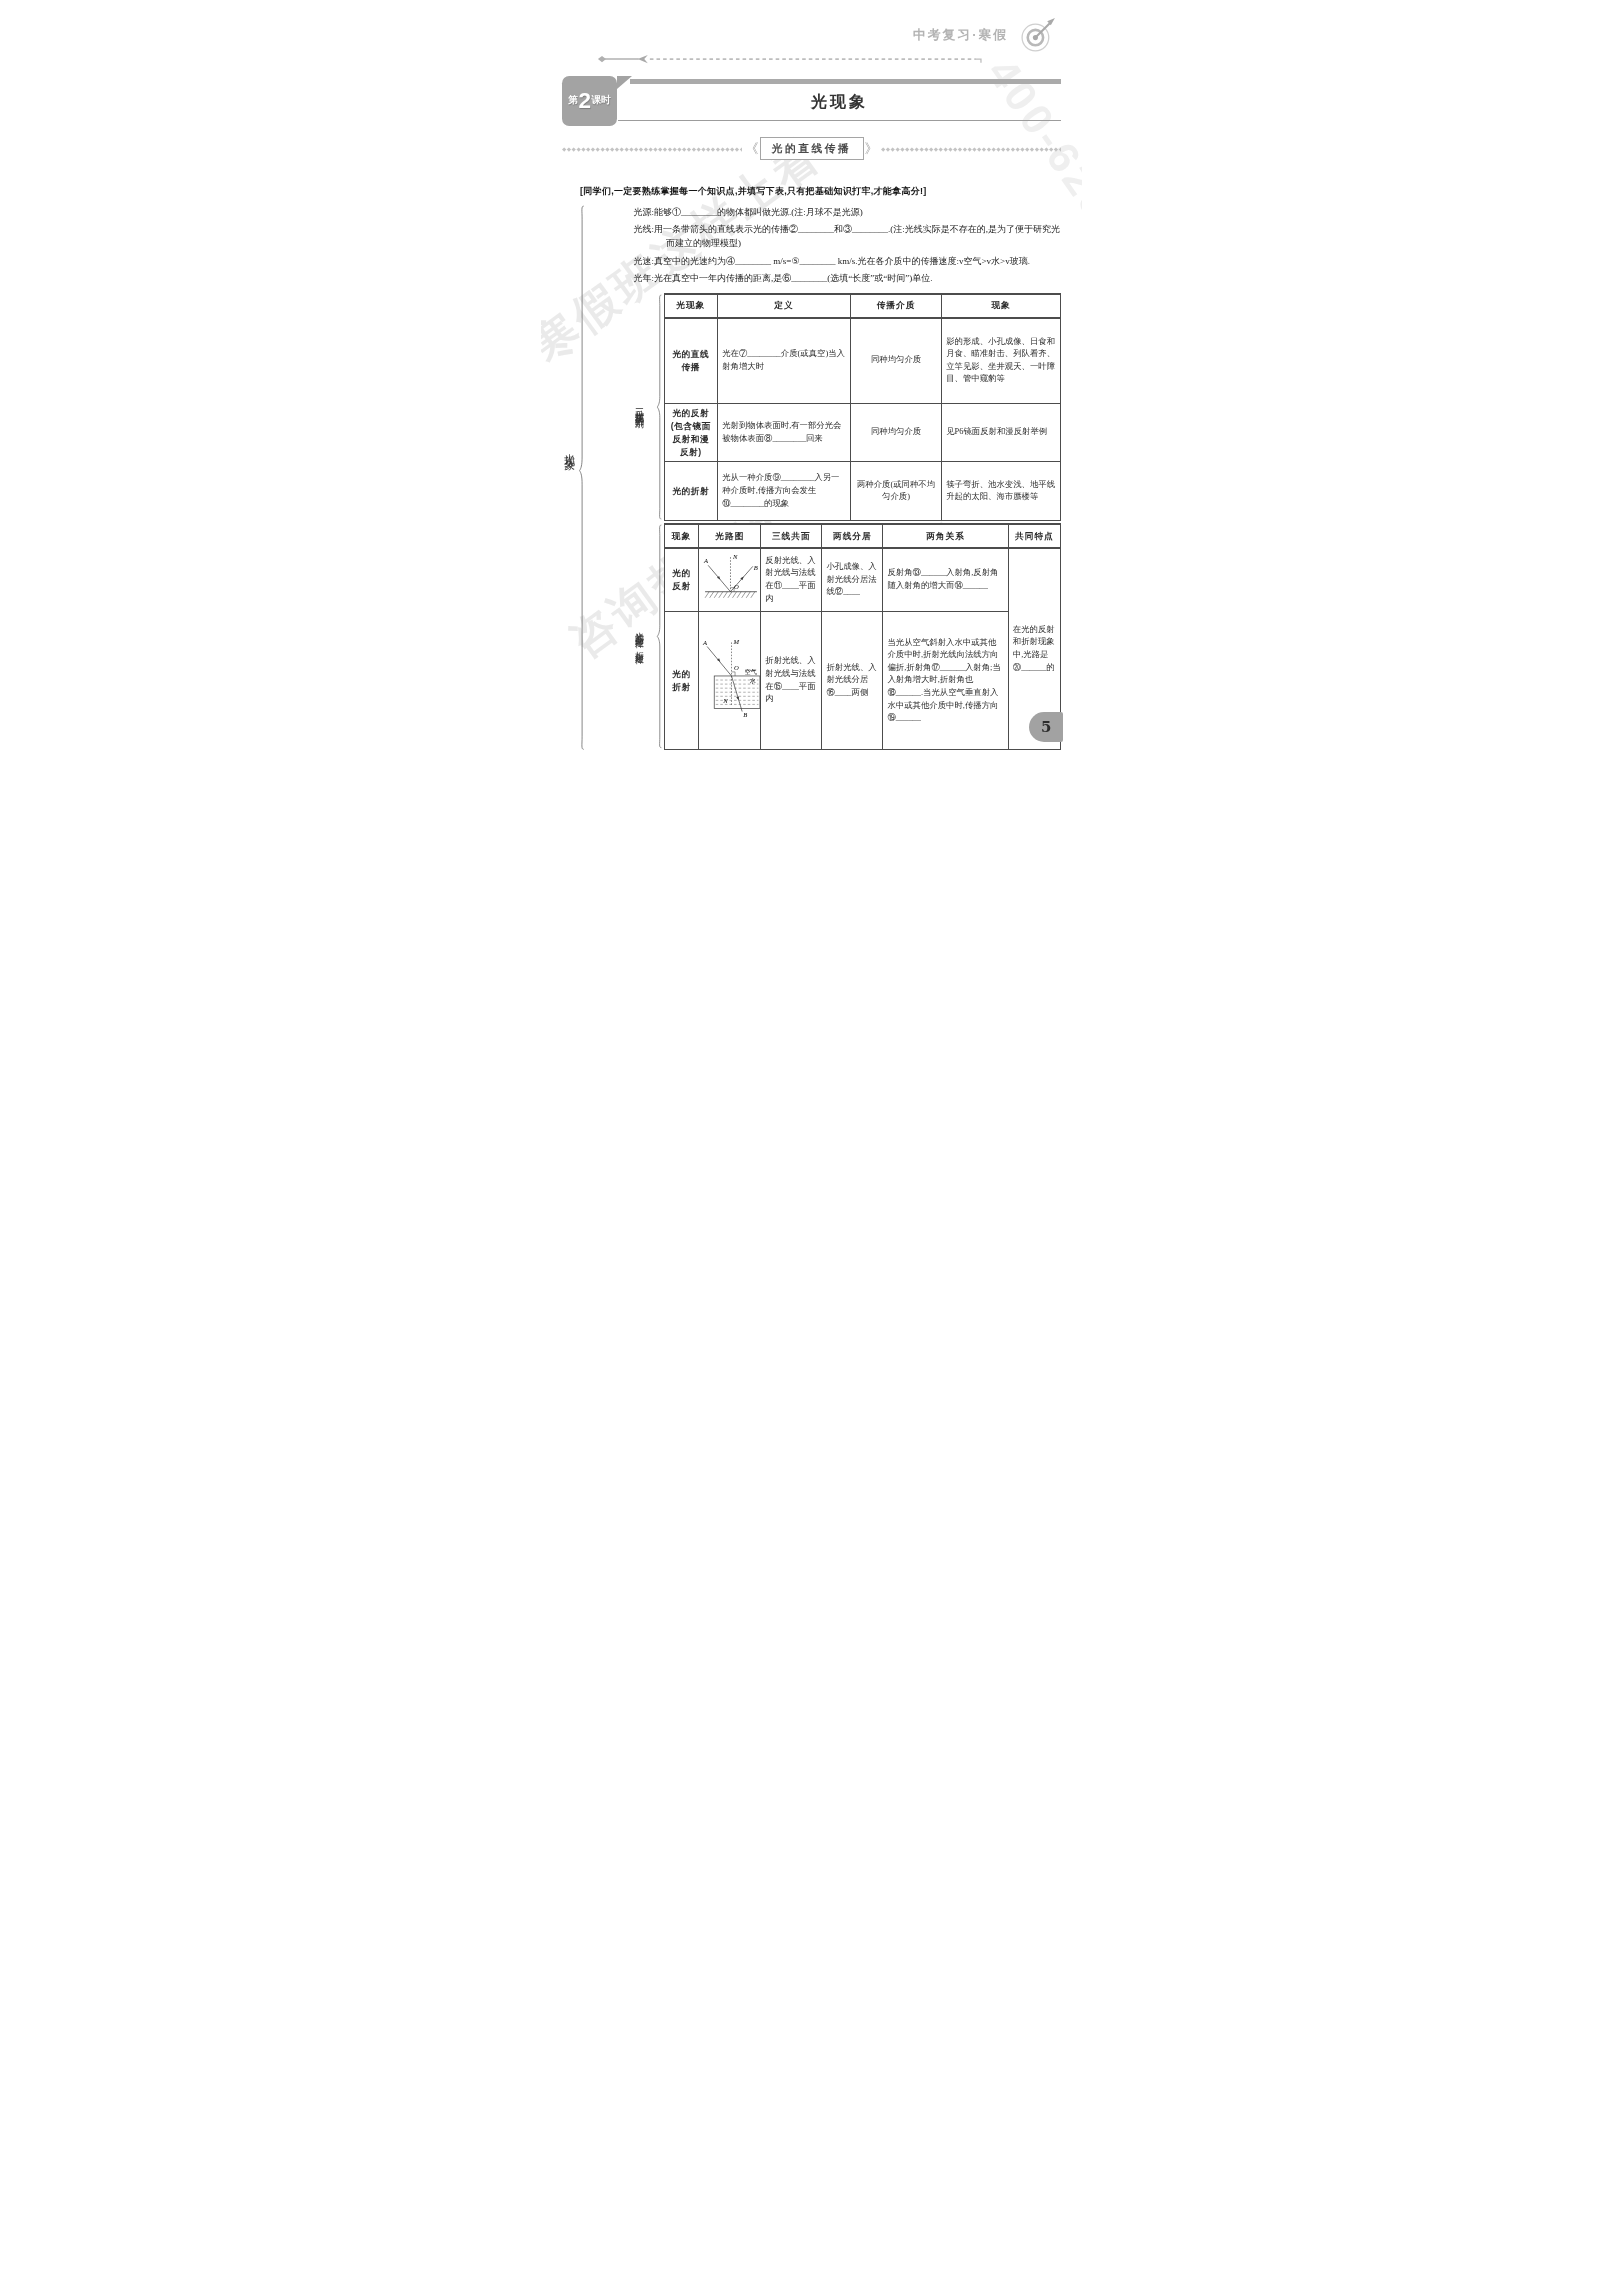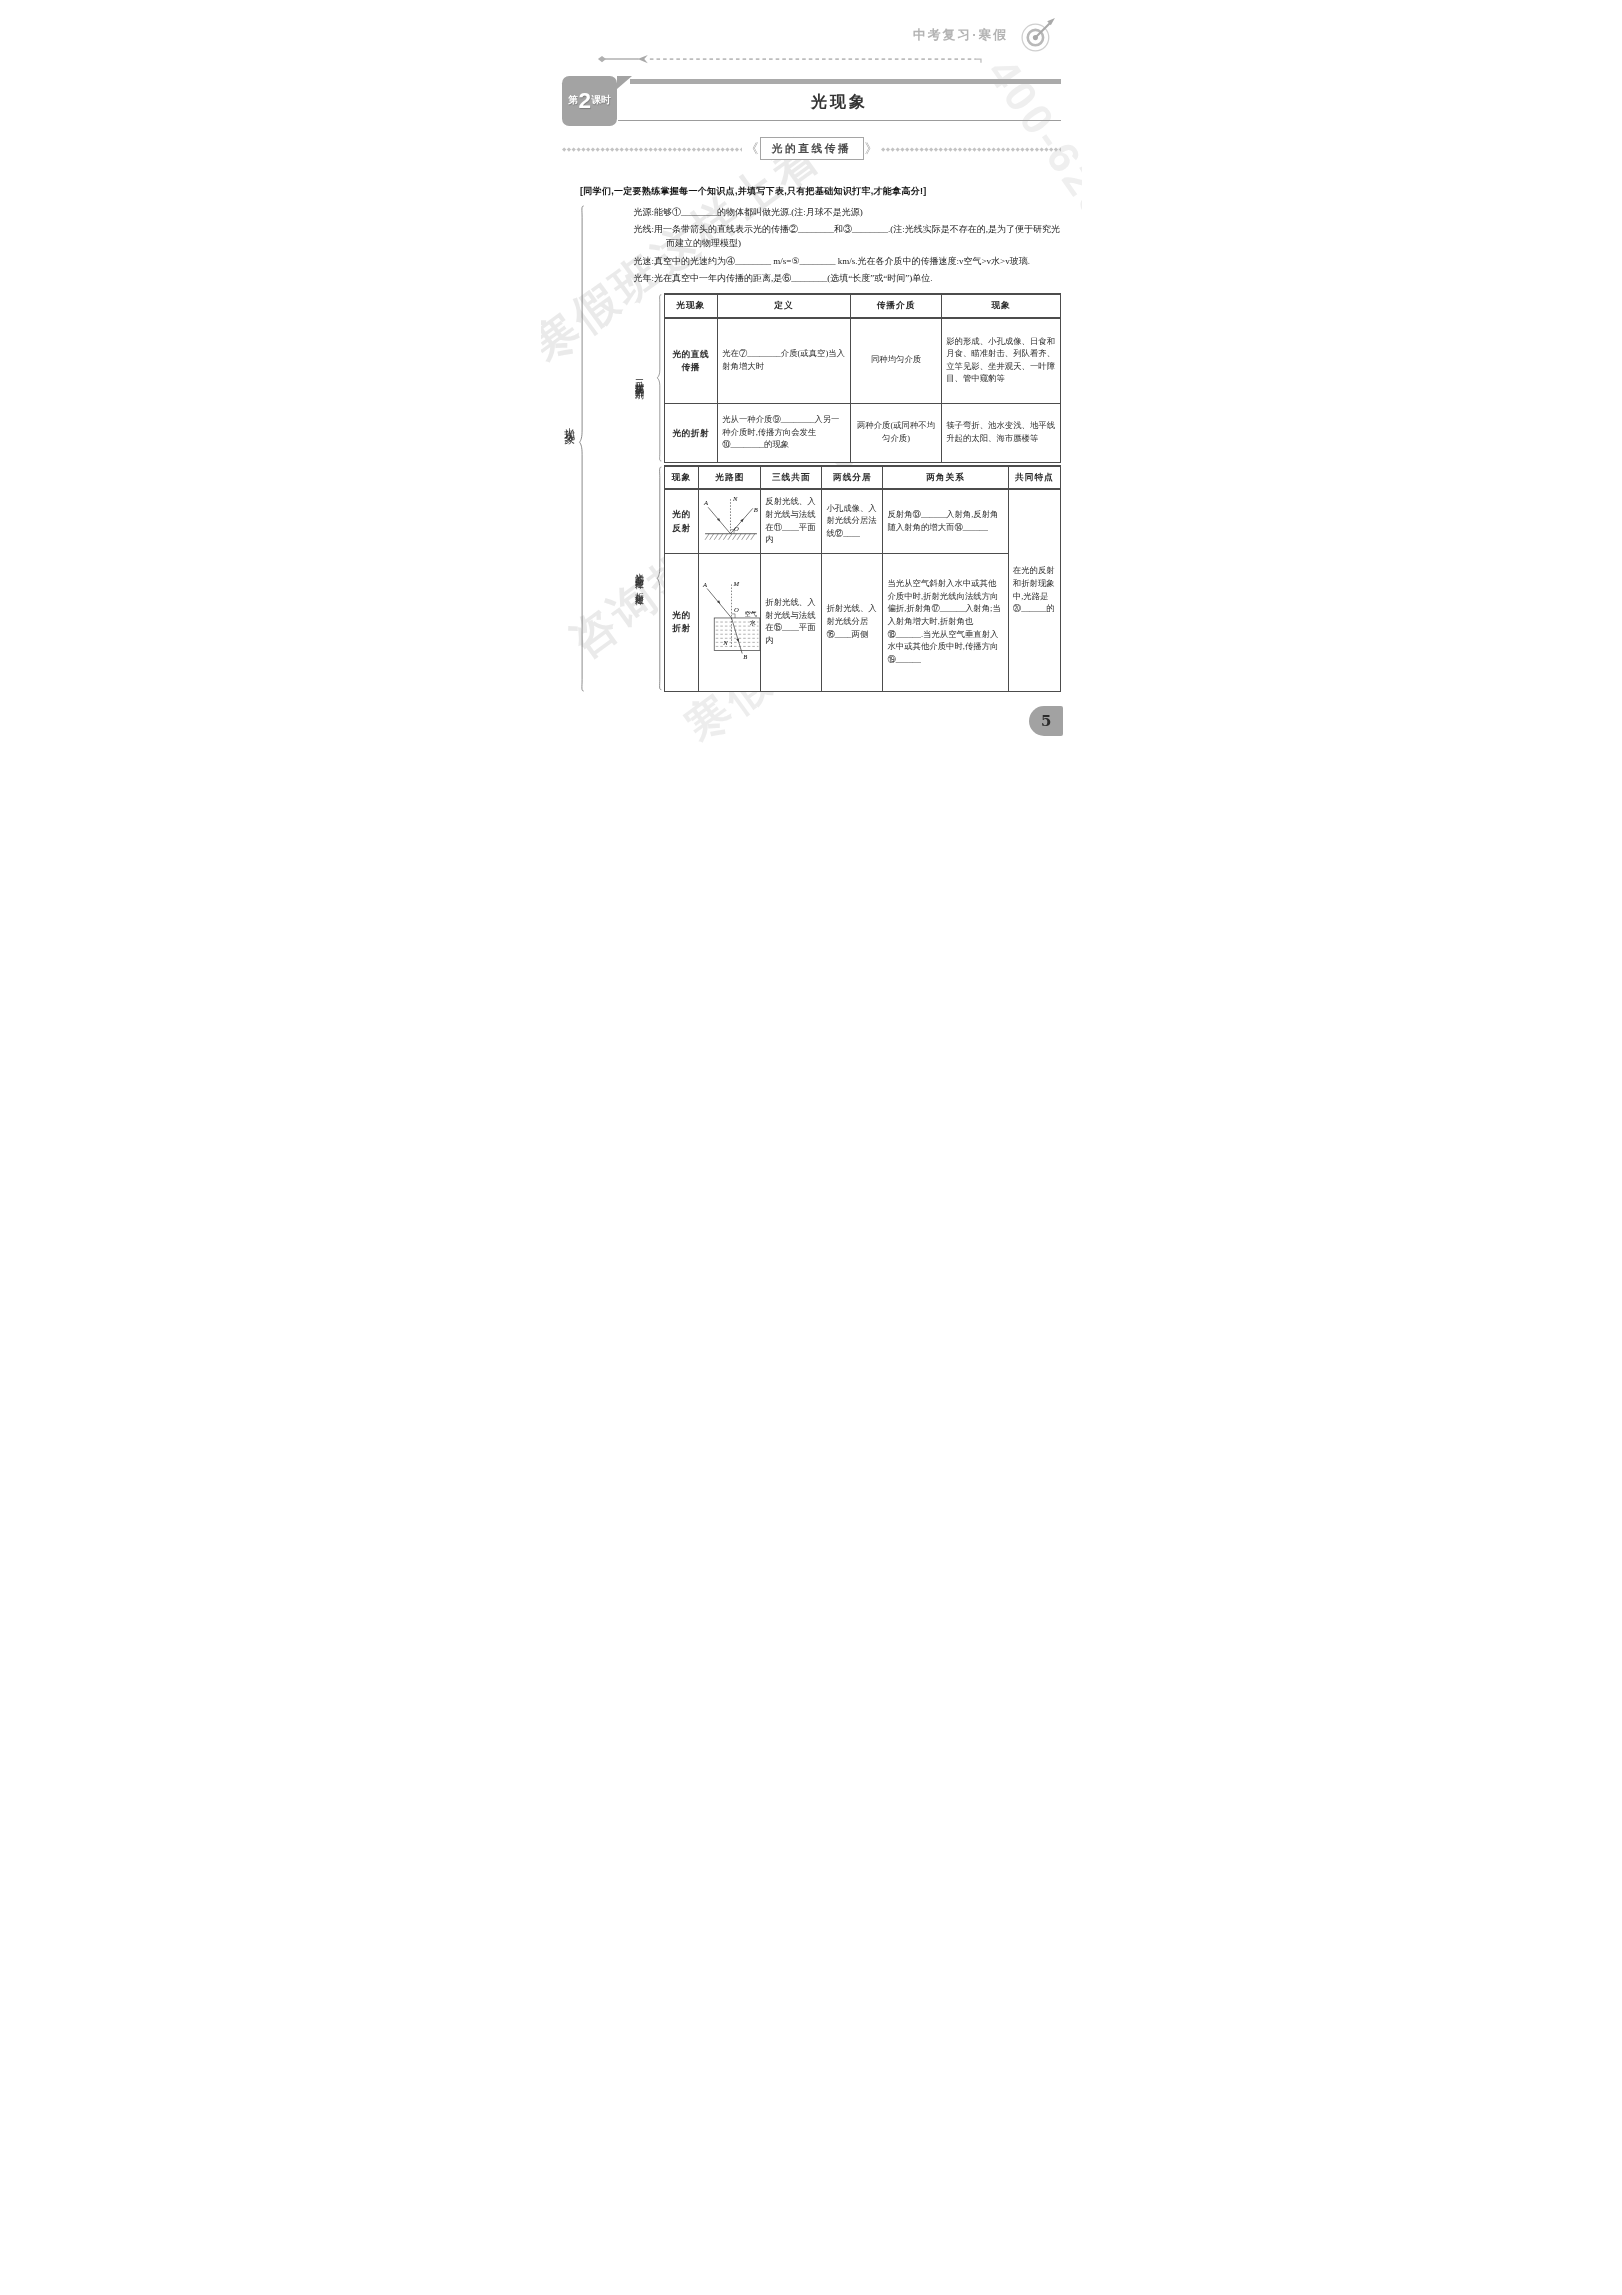--- a/index.html
+++ b/index.html
@@ -183,20 +183,26 @@
               <th>光现象</th>
               <th>定义</th>
               <th>传播介质</th>
               <th>现象</th>
             </tr>
             <tr class="r1">
               <td class="name-cell">光的直线传播</td>
               <td>光在⑦________介质(或真空)当入射角增大时</td>
               <td class="center">同种均匀介质</td>
               <td>影的形成、小孔成像、日食和月食、瞄准射击、列队看齐、立竿见影、坐井观天、一叶障目、管中窥豹等</td>
+            </tr>
+            <tr class="r2">
+              <td class="name-cell">光的反射(包含镜面反射和漫反射)</td>
+              <td>光射到物体表面时,有一部分光会被物体表面⑧________回来</td>
+              <td class="center">同种均匀介质</td>
+              <td>见P6镜面反射和漫反射举例</td>
             </tr>
             <tr class="r3">
               <td class="name-cell">光的折射</td>
               <td>光从一种介质⑨________入另一种介质时,传播方向会发生⑩________的现象</td>
               <td class="center">两种介质(或同种不均匀介质)</td>
               <td>筷子弯折、池水变浅、地平线升起的太阳、海市蜃楼等</td>
             </tr>
           </tbody>
             </table>
         </div>

